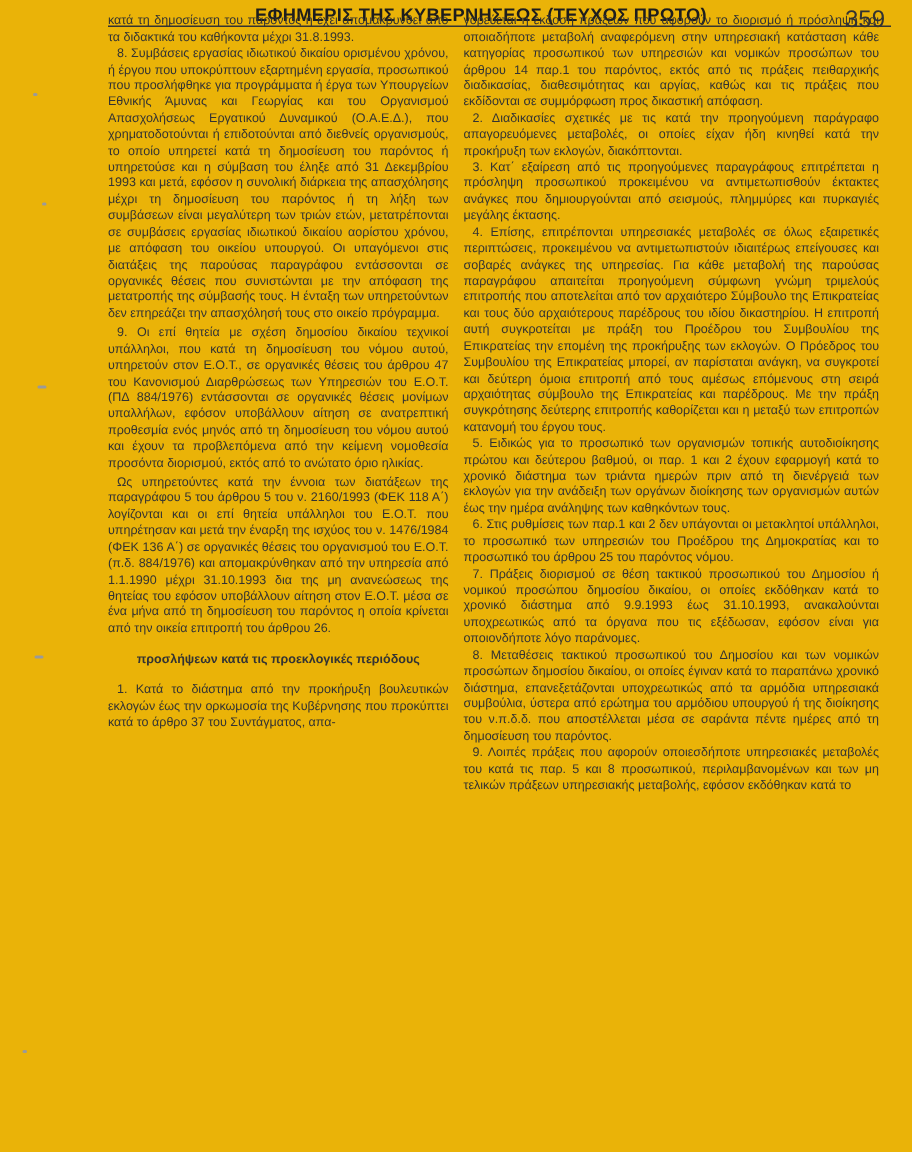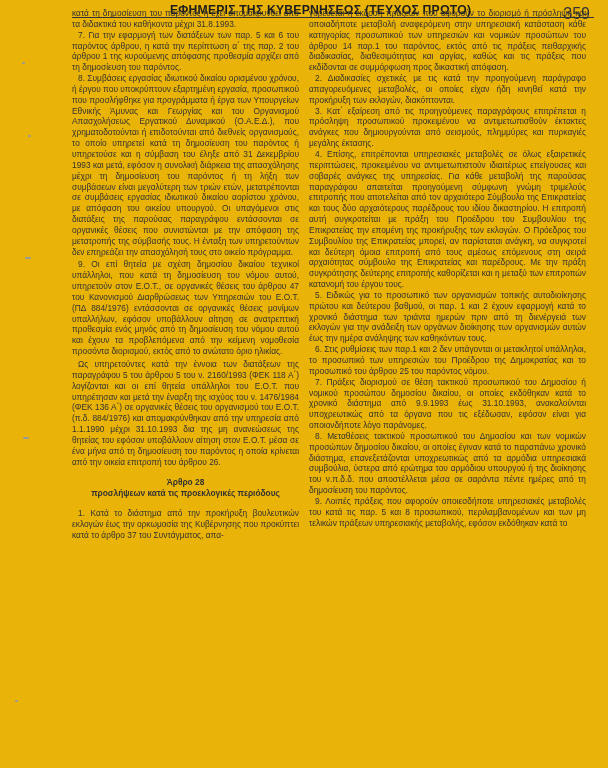--- a/index.html
+++ b/index.html
@@ -37,28 +37,26 @@
     <span style="left:15px;top:700px;"></span>
   </div>
 
   <div class="header">
     <span class="header-title">ΕΦΗΜΕΡΙΣ ΤΗΣ ΚΥΒΕΡΝΗΣΕΩΣ (ΤΕΥΧΟΣ ΠΡΩΤΟ)</span>
     <span class="page-number">359</span>
   </div>
 
   <div class="col col-left">
     <p class="cont">κατά τη δημοσίευση του παρόντος ή έχει απομακρυνθεί από τα διδακτικά του καθήκοντα μέχρι 31.8.1993.</p>
-    <p>7. Για την εφαρμογή των διατάξεων των παρ. 5 και 6 του παρόντος άρθρου, η κατά την περίπτωση α΄ της παρ. 2 του άρθρου 1 της κυρούμενης απόφασης προθεσμία αρχίζει από τη δημοσίευση του παρόντος.</p>
     <p>8. Συμβάσεις εργασίας ιδιωτικού δικαίου ορισμένου χρόνου, ή έργου που υποκρύπτουν εξαρτημένη εργασία, προσωπικού που προσλήφθηκε για προγράμματα ή έργα των Υπουργείων Εθνικής Άμυνας και Γεωργίας και του Οργανισμού Απασχολήσεως Εργατικού Δυναμικού (Ο.Α.Ε.Δ.), που χρηματοδοτούνται ή επιδοτούνται από διεθνείς οργανισμούς, το οποίο υπηρετεί κατά τη δημοσίευση του παρόντος ή υπηρετούσε και η σύμβαση του έληξε από 31 Δεκεμβρίου 1993 και μετά, εφόσον η συνολική διάρκεια της απασχόλησης μέχρι τη δημοσίευση του παρόντος ή τη λήξη των συμβάσεων είναι μεγαλύτερη των τριών ετών, μετατρέπονται σε συμβάσεις εργασίας ιδιωτικού δικαίου αορίστου χρόνου, με απόφαση του οικείου υπουργού. Οι υπαγόμενοι στις διατάξεις της παρούσας παραγράφου εντάσσονται σε οργανικές θέσεις που συνιστώνται με την απόφαση της μετατροπής της σύμβασής τους. Η ένταξη των υπηρετούντων δεν επηρεάζει την απασχόλησή τους στο οικείο πρόγραμμα.</p>
     <p class="gap">9. Οι επί θητεία με σχέση δημοσίου δικαίου τεχνικοί υπάλληλοι, που κατά τη δημοσίευση του νόμου αυτού, υπηρετούν στον Ε.Ο.Τ., σε οργανικές θέσεις του άρθρου 47 του Κανονισμού Διαρθρώσεως των Υπηρεσιών του Ε.Ο.Τ. (ΠΔ 884/1976) εντάσσονται σε οργανικές θέσεις μονίμων υπαλλήλων, εφόσον υποβάλλουν αίτηση σε ανατρεπτική προθεσμία ενός μηνός από τη δημοσίευση του νόμου αυτού και έχουν τα προβλεπόμενα από την κείμενη νομοθεσία προσόντα διορισμού, εκτός από το ανώτατο όριο ηλικίας.</p>
     <p class="gap">Ως υπηρετούντες κατά την έννοια των διατάξεων της παραγράφου 5 του άρθρου 5 του ν. 2160/1993 (ΦΕΚ 118 Α΄) λογίζονται και οι επί θητεία υπάλληλοι του Ε.Ο.Τ. που υπηρέτησαν και μετά την έναρξη της ισχύος του ν. 1476/1984 (ΦΕΚ 136 Α΄) σε οργανικές θέσεις του οργανισμού του Ε.Ο.Τ. (π.δ. 884/1976) και απομακρύνθηκαν από την υπηρεσία από 1.1.1990 μέχρι 31.10.1993 δια της μη ανανεώσεως της θητείας του εφόσον υποβάλλουν αίτηση στον Ε.Ο.Τ. μέσα σε ένα μήνα από τη δημοσίευση του παρόντος η οποία κρίνεται από την οικεία επιτροπή του άρθρου 26.</p>
 
 
     <div class="article">
-      <div>Άρθρο 28</div>
       <div>προσλήψεων κατά τις προεκλογικές περιόδους</div>
     </div>
 
     <p>1. Κατά το διάστημα από την προκήρυξη βουλευτικών εκλογών έως την ορκωμοσία της Κυβέρνησης που προκύπτει κατά το άρθρο 37 του Συντάγματος, απα-</p>
   </div>
 
   <div class="col col-right">
     <p class="cont">γορεύεται η έκδοση πράξεων που αφορούν το διορισμό ή πρόσληψη και οποιαδήποτε μεταβολή αναφερόμενη στην υπηρεσιακή κατάσταση κάθε κατηγορίας προσωπικού των υπηρεσιών και νομικών προσώπων του άρθρου 14 παρ.1 του παρόντος, εκτός από τις πράξεις πειθαρχικής διαδικασίας, διαθεσιμότητας και αργίας, καθώς και τις πράξεις που εκδίδονται σε συμμόρφωση προς δικαστική απόφαση.</p>
     <p>2. Διαδικασίες σχετικές με τις κατά την προηγούμενη παράγραφο απαγορευόμενες μεταβολές, οι οποίες είχαν ήδη κινηθεί κατά την προκήρυξη των εκλογών, διακόπτονται.</p>
     <p>3. Κατ΄ εξαίρεση από τις προηγούμενες παραγράφους επιτρέπεται η πρόσληψη προσωπικού προκειμένου να αντιμετωπισθούν έκτακτες ανάγκες που δημιουργούνται από σεισμούς, πλημμύρες και πυρκαγιές μεγάλης έκτασης.</p>

